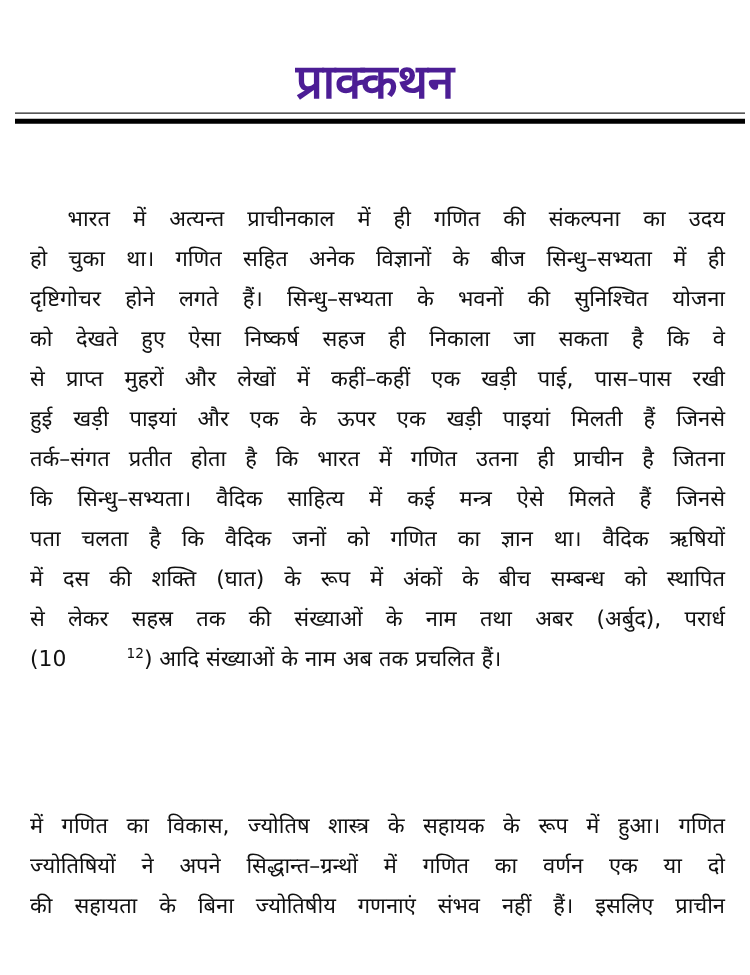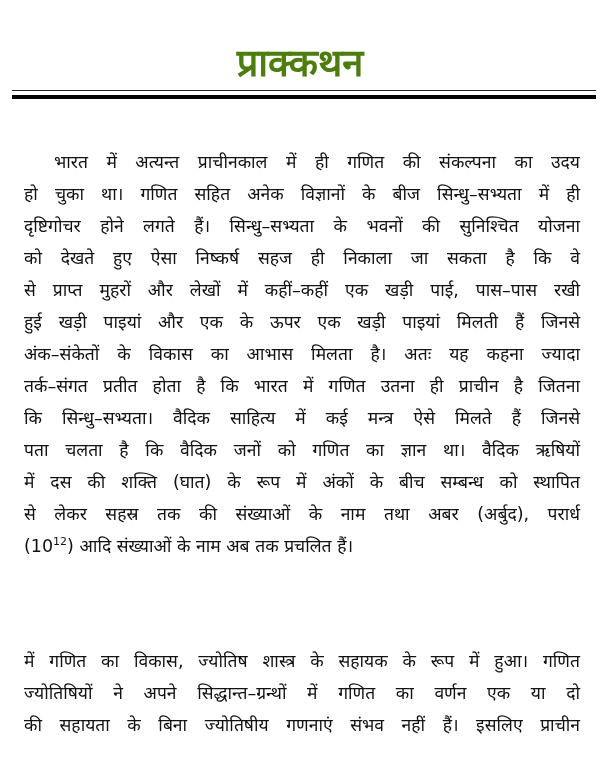--- a/index.html
+++ b/index.html
@@ -1,56 +1,55 @@
 <!DOCTYPE html>
 <html><head>
 <meta charset="utf-8">
 <style>
   html, body { margin: 0; padding: 0; background: #ffffff; }
   body { width: 600px; height: 780px; overflow: hidden; position: relative; color: #111; }
   .page { position: absolute; left: 0; top: 0; width: 600px; height: 780px; }
   .title {
     position: absolute; left: 0; right: 0; top: 42px; text-align: center;
-    font-family: Liberation Mono, monospace; font-weight: bold; font-size: 38px;
-    line-height: 48px; color: #4d7c0f;
+    font-family: Liberation Serif, serif; font-weight: bold; font-size: 38px;
+    line-height: 48px; color: #4c1d95;
   }
   .rule-thin {
     position: absolute; left: 12px; right: 4px; top: 90px; height: 1px; background: #222;
   }
   .rule-thick {
     position: absolute; left: 12px; right: 4px; top: 95px; height: 4px; background: #000;
   }
   .para {
     position: absolute; left: 24px; right: 20px;
     font-family: "DejaVu Sans", sans-serif; font-size: 17.5px; line-height: 32px;
     text-align: justify; text-align-last: justify; color: #111;
   }
   .para .line { display: block; white-space: nowrap; text-align: justify; text-align-last: justify; }
   .para .line.last { text-align-last: left; }
-  .para .line.indent { padding-left: 30px; }
-  sup { font-size: 11px; vertical-align: super; line-height: 0; }
+  .para .line.indent { padding-left: 30px; margin-top: 14px; }
+  sup { font-size: 11px; vertical-align: super; line-height: 0; margin-left: 48px; }
   #p1 { top: 146px; }
   #p2 { top: 645px; }
 </style>
 </head>
 <body>
 
 <div class="page">
   <div class="title">प्राक्कथन</div>
   <div class="rule-thin"></div>
   <div class="rule-thick"></div>
 
   <div class="para" id="p1">
     <span class="line indent">भारत में अत्यन्त प्राचीनकाल में ही गणित की संकल्पना का उदय</span>
     <span class="line">हो चुका था। गणित सहित अनेक विज्ञानों के बीज सिन्धु–सभ्यता में ही</span>
     <span class="line">दृष्टिगोचर होने लगते हैं। सिन्धु–सभ्यता के भवनों की सुनिश्चित योजना</span>
     <span class="line">को देखते हुए ऐसा निष्कर्ष सहज ही निकाला जा सकता है कि वे</span>
     <span class="line">से प्राप्त मुहरों और लेखों में कहीं–कहीं एक खड़ी पाई, पास–पास रखी</span>
     <span class="line">हुई खड़ी पाइयां और एक के ऊपर एक खड़ी पाइयां मिलती हैं जिनसे</span>
-    <span class="line">अंक–संकेतों के विकास का आभास मिलता है। अतः यह कहना ज्यादा</span>
     <span class="line">तर्क–संगत प्रतीत होता है कि भारत में गणित उतना ही प्राचीन है जितना</span>
     <span class="line">कि सिन्धु–सभ्यता। वैदिक साहित्य में कई मन्त्र ऐसे मिलते हैं जिनसे</span>
     <span class="line">पता चलता है कि वैदिक जनों को गणित का ज्ञान था। वैदिक ऋषियों</span>
     <span class="line">में दस की शक्ति (घात) के रूप में अंकों के बीच सम्बन्ध को स्थापित</span>
     <span class="line">से लेकर सहस्र तक की संख्याओं के नाम तथा अबर (अर्बुद), परार्ध</span>
     <span class="line last"><span>(10</span><sup>12</sup><span>) आदि संख्याओं के नाम अब तक प्रचलित हैं।</span></span>
   </div>
 
   <div class="para" id="p2">
     <span class="line">में गणित का विकास, ज्योतिष शास्त्र के सहायक के रूप में हुआ। गणित</span>

